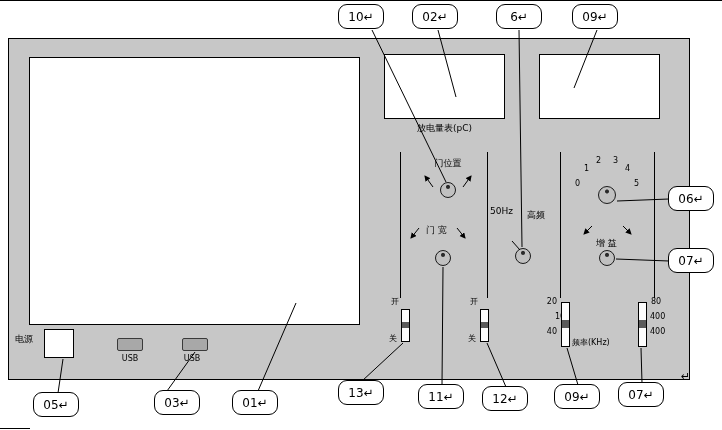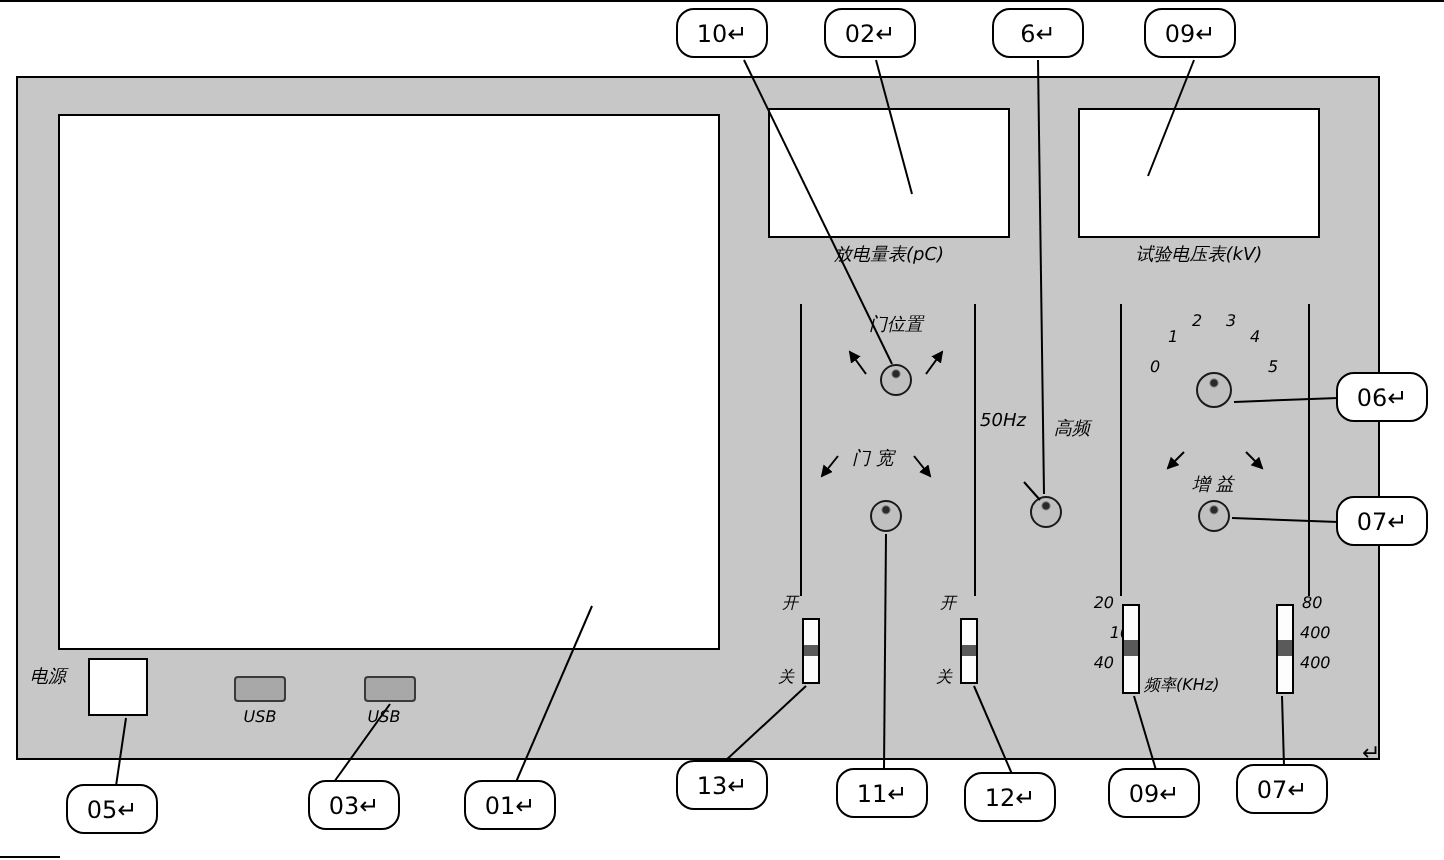--- a/index.html
+++ b/index.html
@@ -3,21 +3,21 @@
 <meta charset="utf-8">
 <style>
   * { margin:0; padding:0; box-sizing:border-box; }
   body { background:#fff; font-family:"DejaVu Sans", sans-serif; color:#000; }
   .stage { position:relative; width:722px; height:430px; background:#fff; overflow:hidden; }
   .panel { position:absolute; left:8px; top:38px; width:682px; height:342px;
            background:#c7c7c7; border:1px solid #000; }
   .screen { position:absolute; left:29px; top:57px; width:331px; height:268px;
             background:#fff; border:1px solid #000; }
   .meter { position:absolute; width:121px; height:65px; background:#fff; border:1px solid #000; }
-  .label { position:absolute; font-size:9px; line-height:1.15; white-space:nowrap;font-style:italic; }
+  .label { position:absolute; font-size:9px; line-height:1.15; white-space:nowrap; }
   .label.center { text-align:center; }
   .label.tiny { font-size:8px; }
   .knob { position:absolute; border-radius:50%; border:1px solid #1a1a1a;
           background: radial-gradient(circle at 50% 28%, #2a2a2a 0 1.5px, #c0c0c0 2.5px); }
   .switch-v { position:absolute; width:9px; border:1px solid #000;
               background: linear-gradient(to bottom, #fdfdfd 0 40%, #5a5a5a 40% 58%, #fdfdfd 58% 100%); }
   .port { position:absolute; width:26px; height:13px; background:#a8a8a8;
           border:1px solid #3a3a3a; border-radius:2px; }
   .power-btn { position:absolute; left:44px; top:329px; width:30px; height:29px;
                background:#fff; border:1px solid #000; }
@@ -33,21 +33,20 @@
 <body>
 
 <div class="stage">
 
   <div class="panel"></div>
   <div class="screen"></div>
 
   <div class="meter" style="left:384px;top:54px"></div>
   <div class="meter" style="left:539px;top:54px"></div>
   <div class="label center" style="left:384px;top:123px;width:121px">放电量表(pC)</div>
-  <div class="label center" style="left:539px;top:123px;width:121px">试验电压表(kV)</div>
 
   <div class="label center" style="left:420px;top:158px;width:56px">门位置</div>
   <div class="knob" style="left:440px;top:182px;width:16px;height:16px"></div>
   <div class="label" style="left:426px;top:225px">门 宽</div>
   <div class="knob" style="left:435px;top:250px;width:16px;height:16px"></div>
 
   <div class="label" style="left:490px;top:206px">50Hz</div>
   <div class="label" style="left:527px;top:210px">高频</div>
   <div class="knob" style="left:515px;top:248px;width:16px;height:16px"></div>
 

